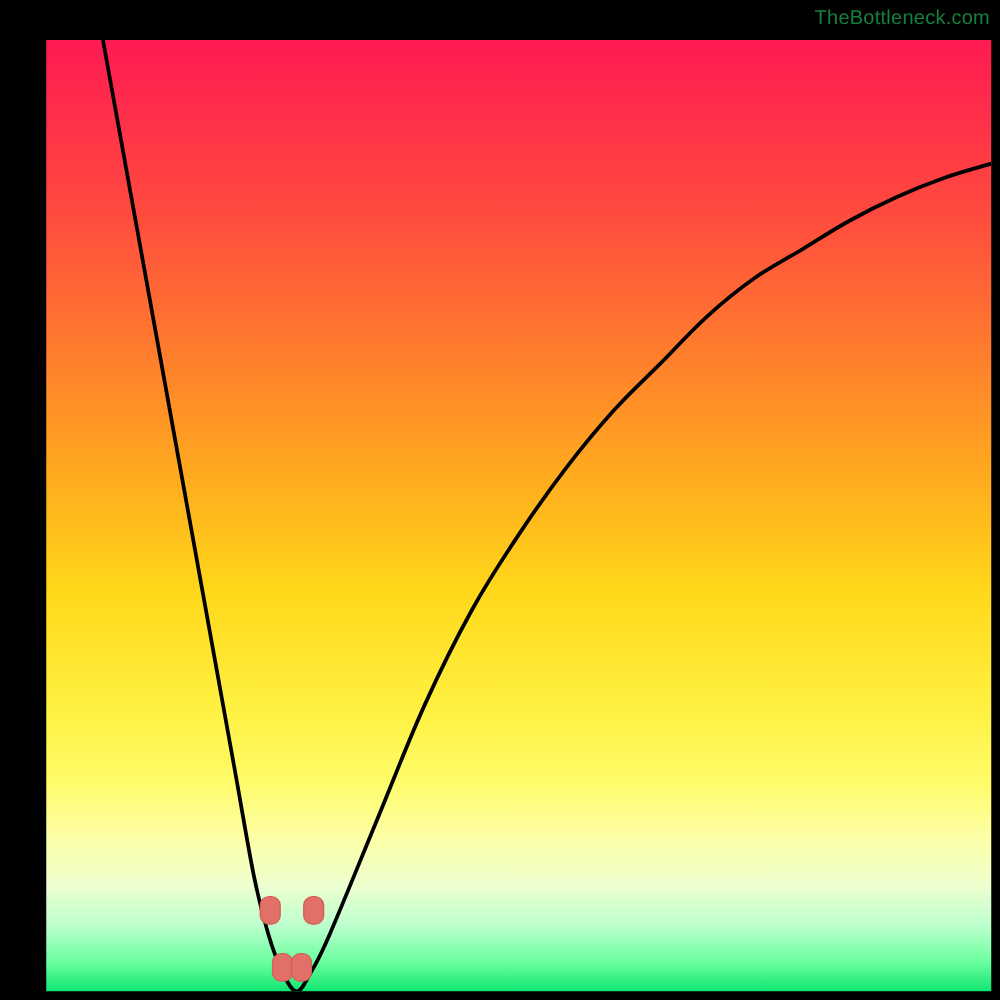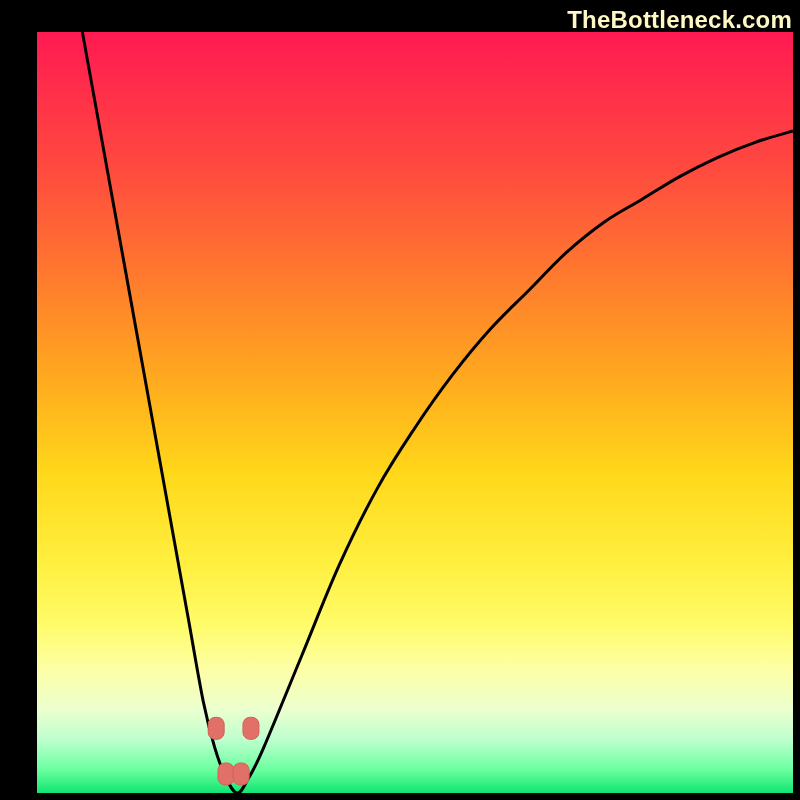--- a/index.html
+++ b/index.html
@@ -37,23 +37,23 @@
       #ecffcf 89%,
       #beffce 93%,
       #69ff9e 97%,
       #11e571 100%
     );
   }
   .watermark {
     position: absolute;
     top: 6px;
     right: 8px;
-    color: #fef9c3;
-    font-size: 24px;
-    font-weight: 700;
+    color: #15803d;
+    font-size: 16px;
+    font-weight: 400;
     letter-spacing: 0.2px;
   }
   svg.curve {
     position: absolute;
     left: 0;
     top: 0;
     width: 756px;
     height: 761px;
   }
 </style>

